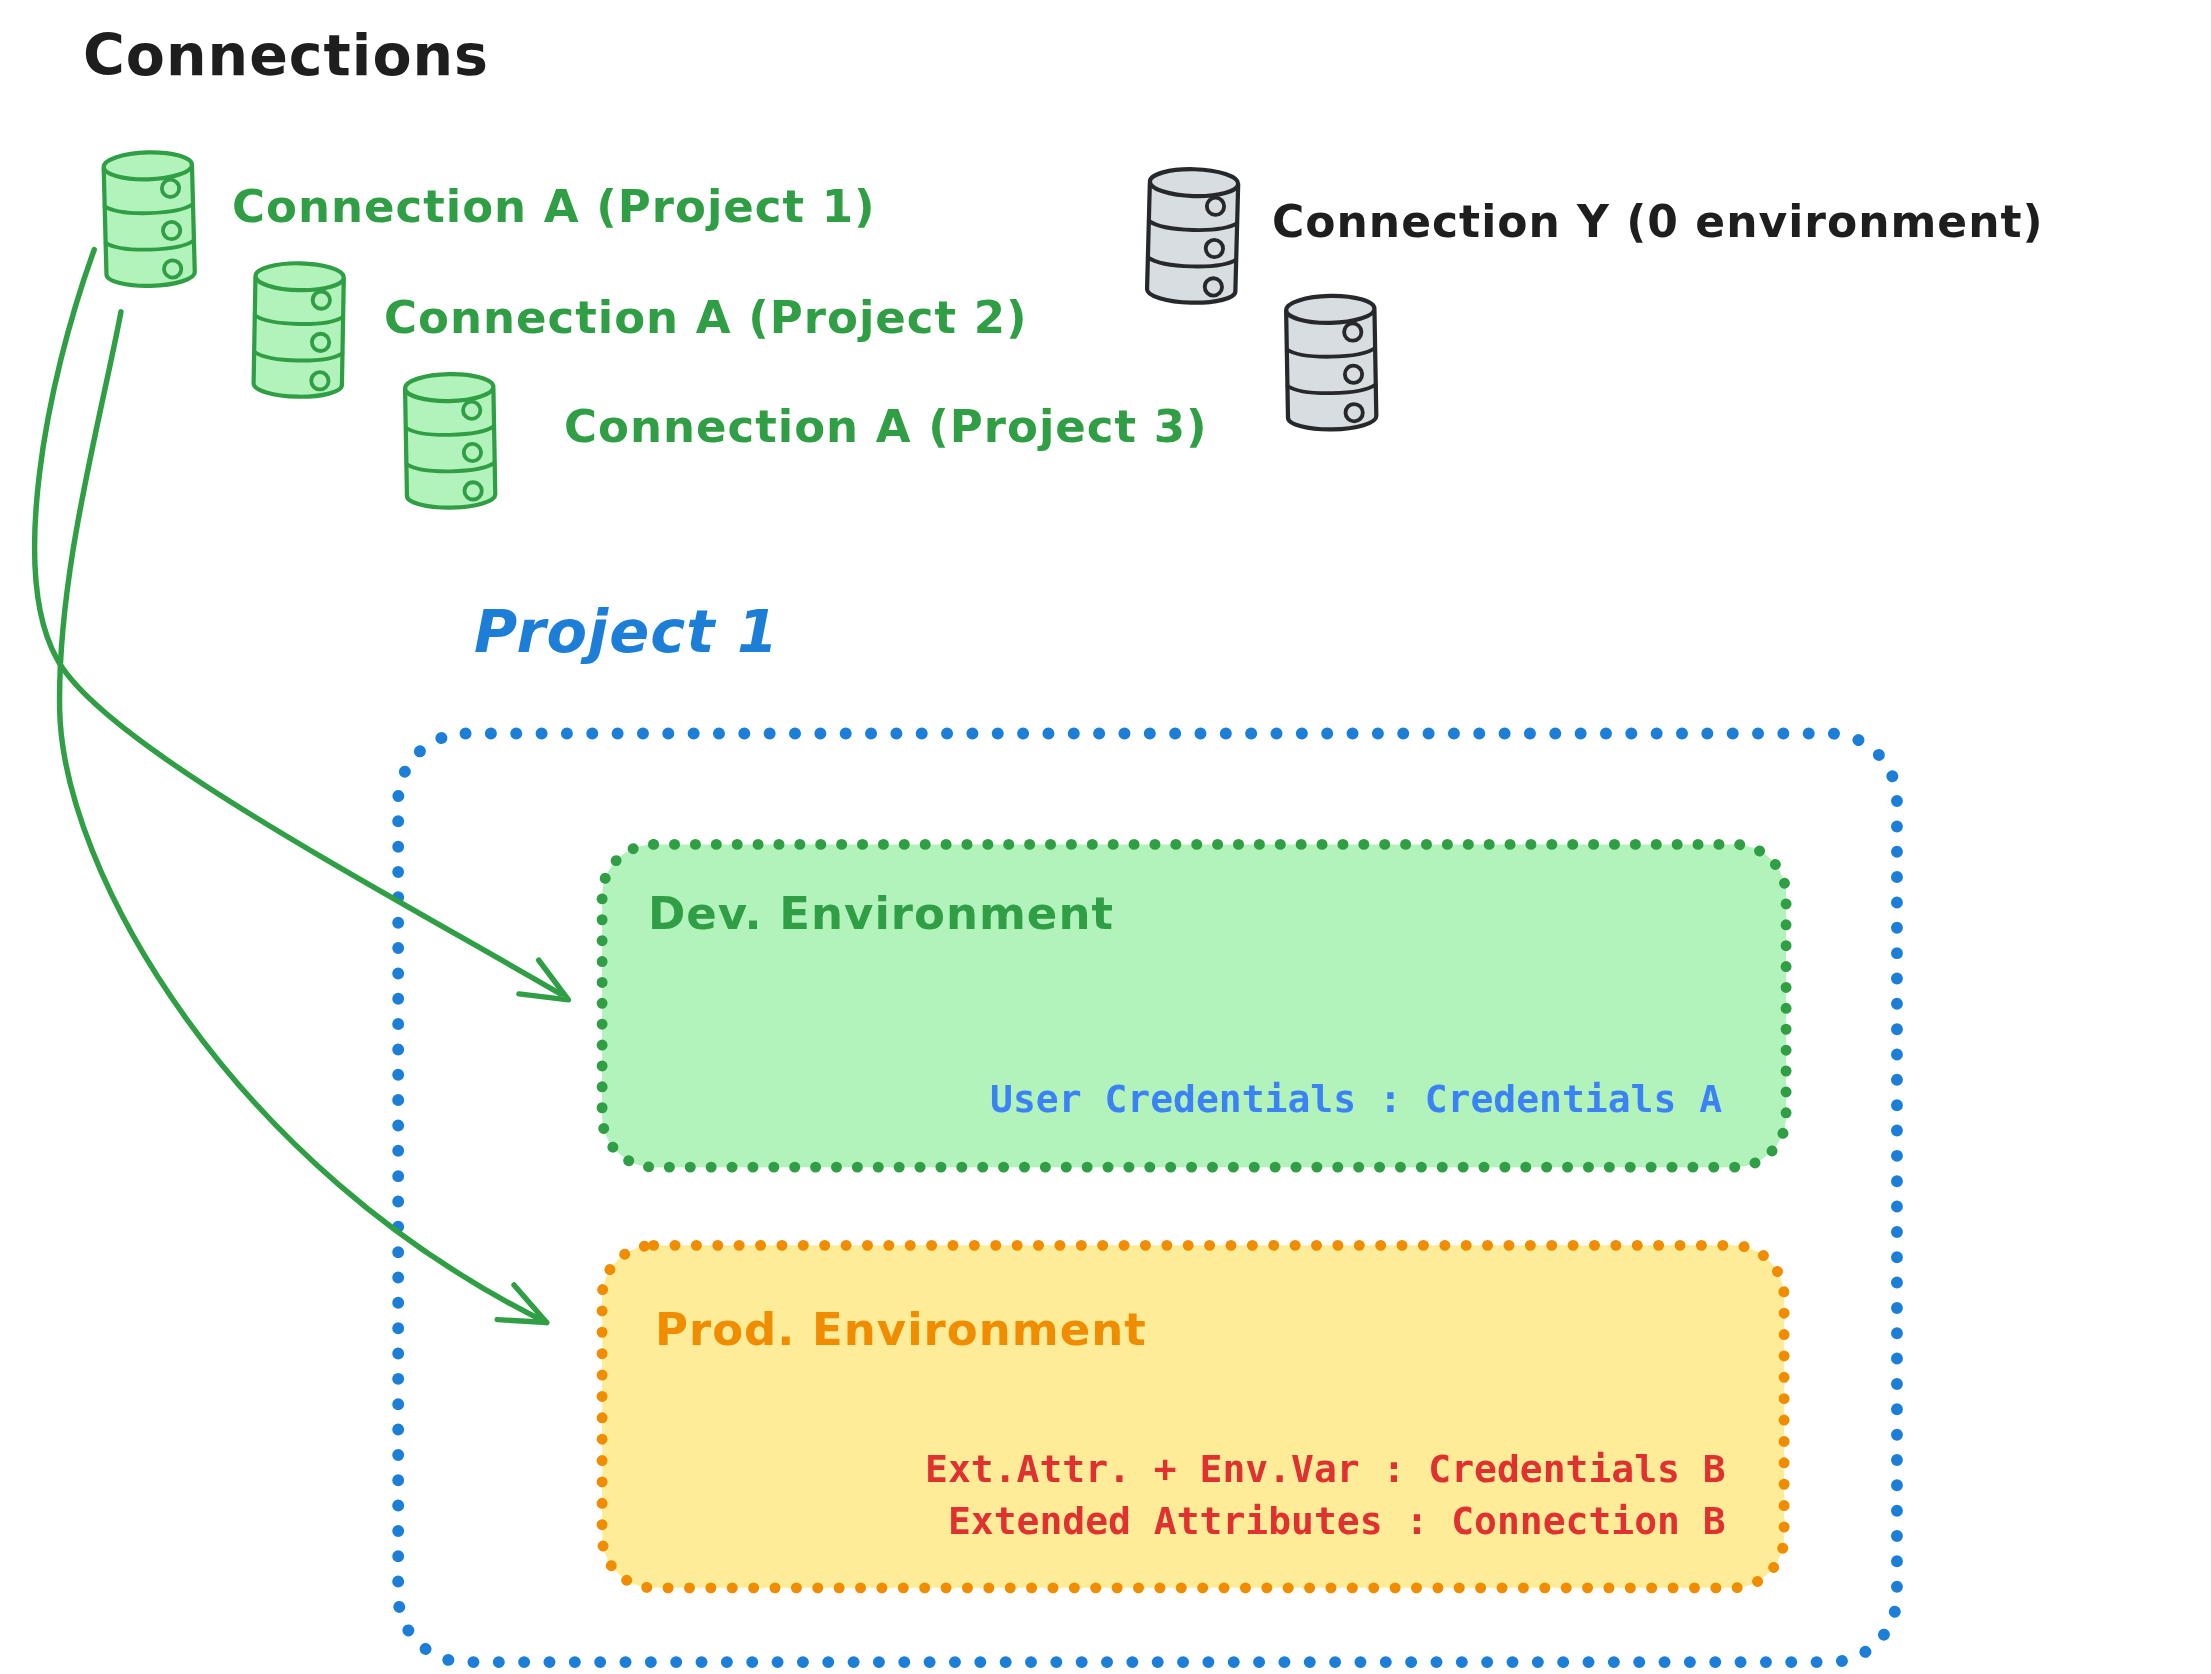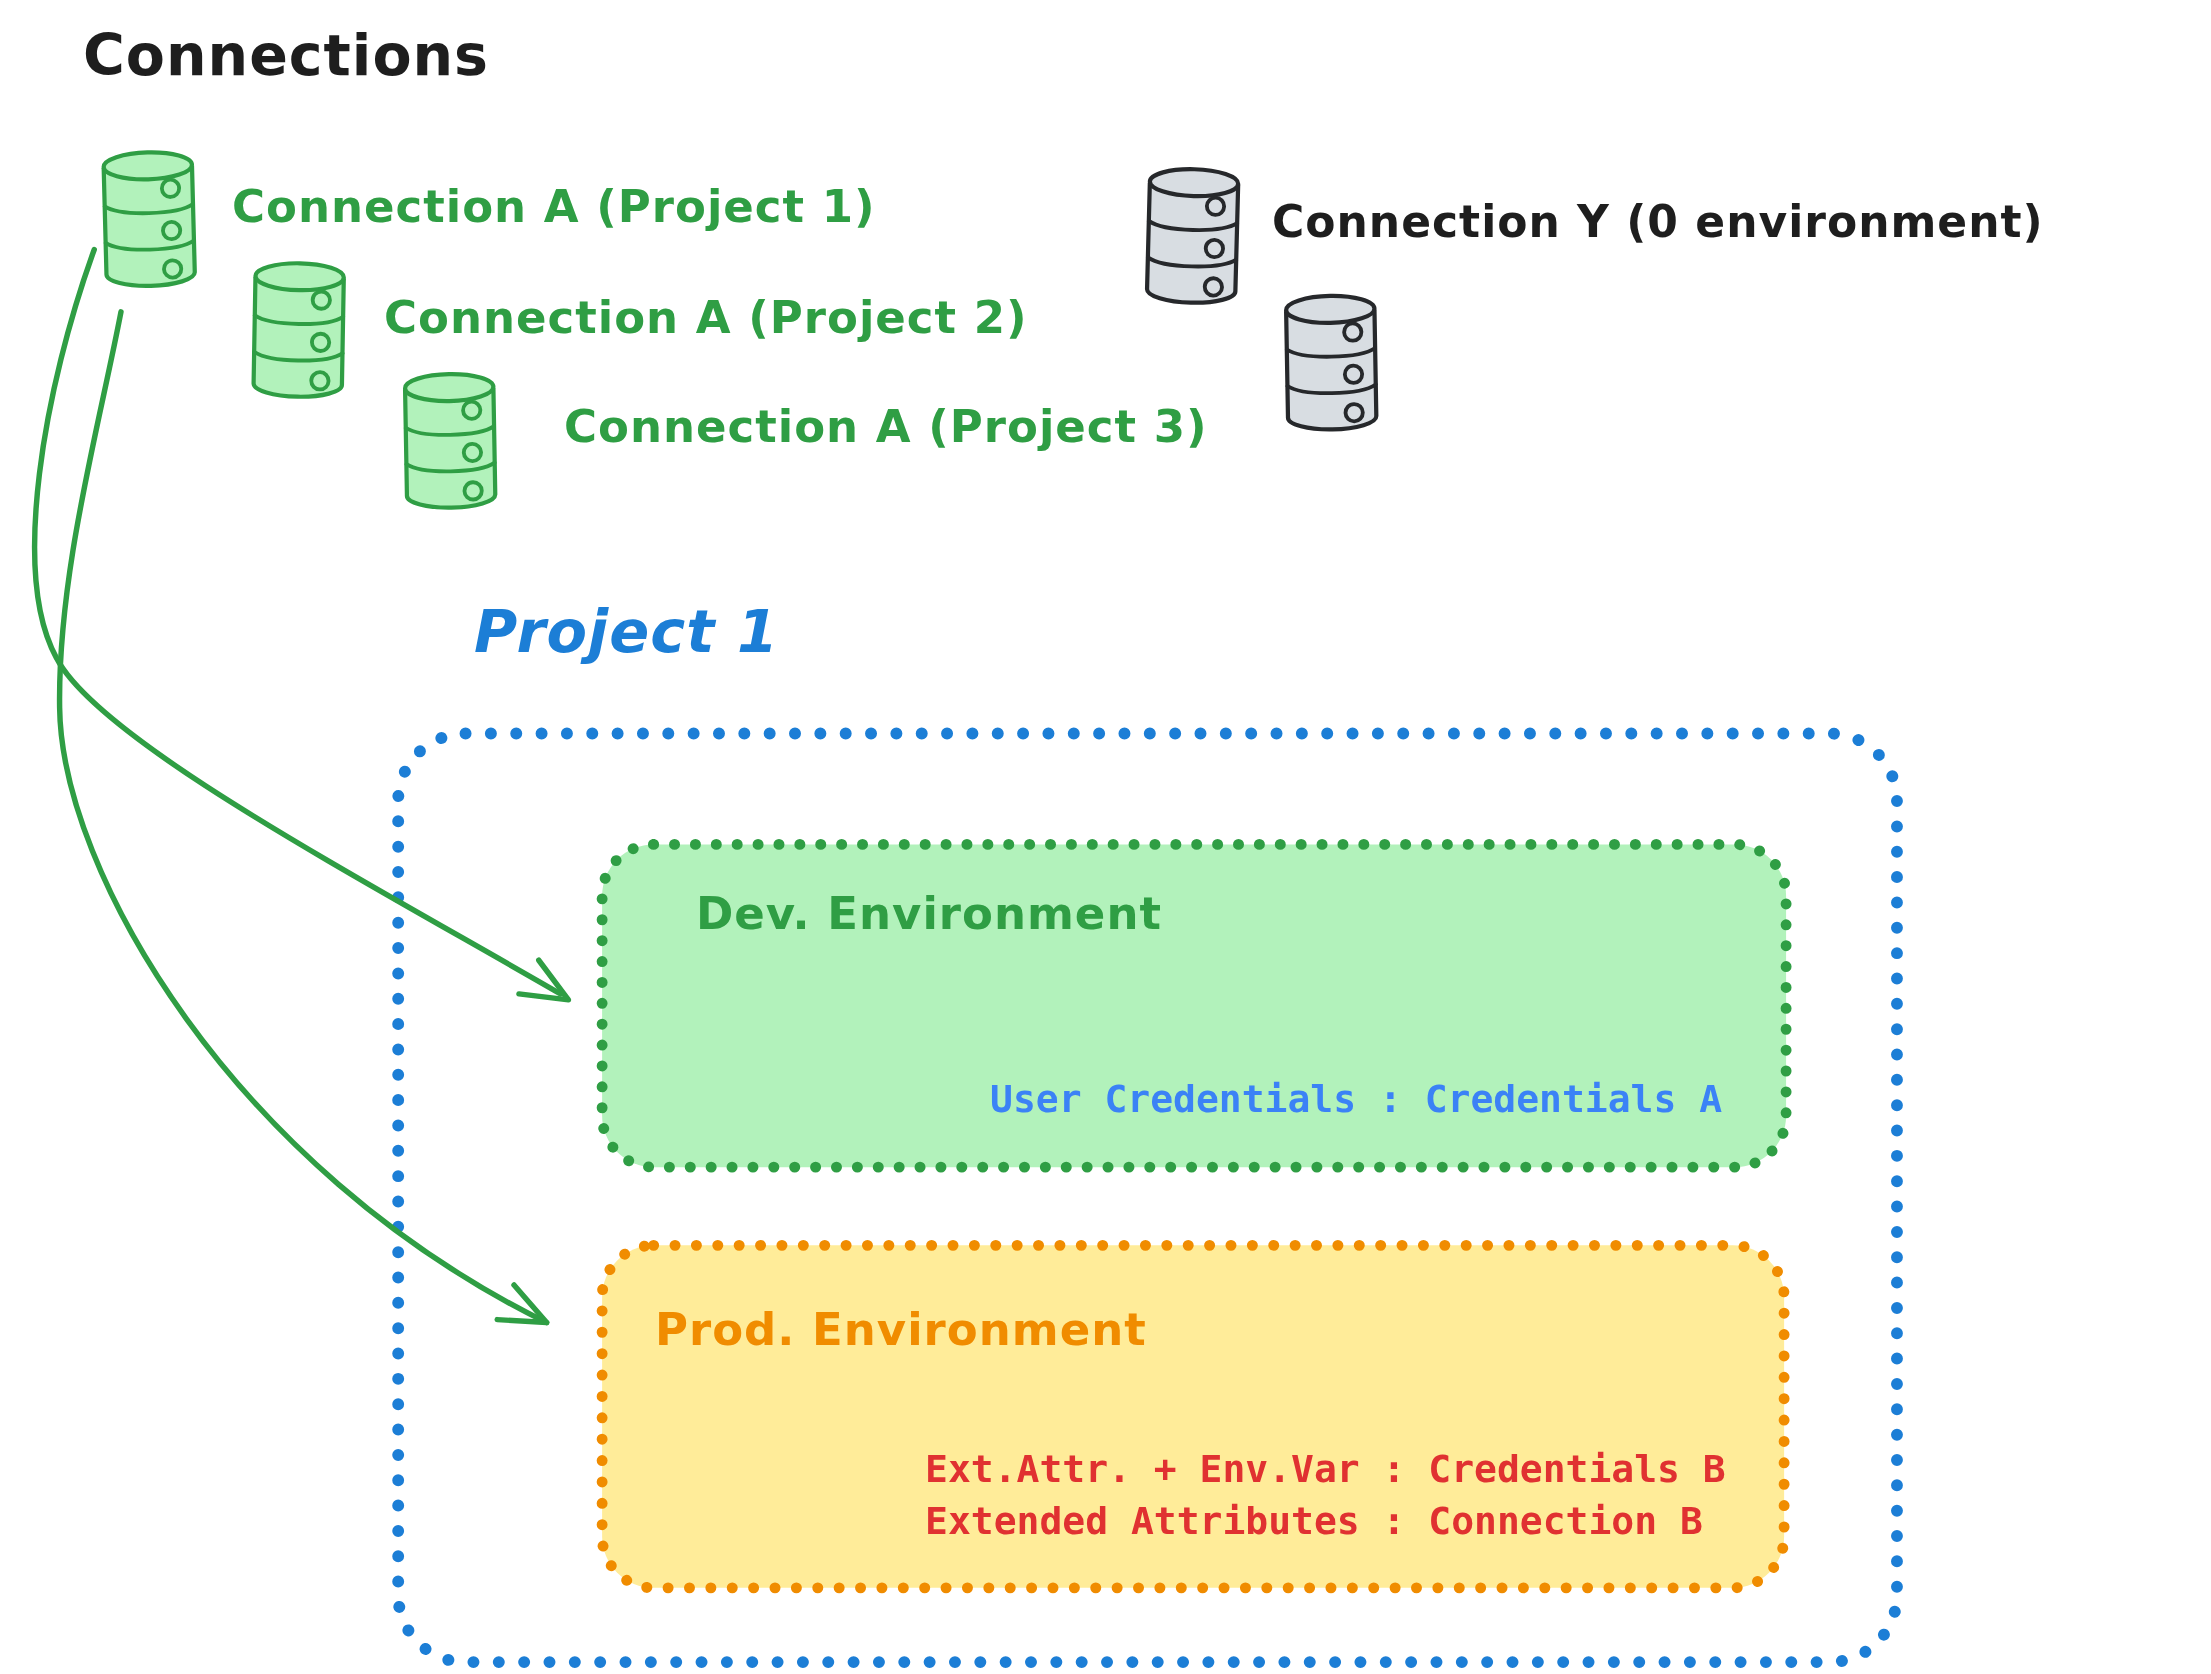--- a/index.html
+++ b/index.html
@@ -5,31 +5,31 @@
   html, body { margin: 0; padding: 0; background: #ffffff; }
   .canvas {
     position: relative;
     width: 2212px;
     height: 1674px;
     background: #ffffff;
     overflow: hidden;
     font-family: "DejaVu Sans", sans-serif;
   }
   .layer { position: absolute; left: 0; top: 0; width: 2212px; height: 1674px; }
-  .txt { position: absolute; white-space: nowrap; line-height: 1.1; }
+  .txt { position: absolute; white-space: nowrap; line-height: 1.1; text-align: right; }
   .hand { font-family: "DejaVu Sans", sans-serif; font-weight: bold; letter-spacing: 1px; }
   .mono { font-family: "DejaVu Sans Mono", monospace; font-weight: bold; }
   .t-title      { left: 83px;   top: 24px;   font-size: 57px; color: #1e1e1e; }
   .t-green-1    { left: 232px;  top: 182px;  font-size: 45px; color: #2f9e44; }
   .t-green-2    { left: 384px;  top: 293px;  font-size: 45px; color: #2f9e44; }
   .t-green-3    { left: 540px;  top: 402px;  font-size: 45px; color: #2f9e44; margin-left: 24px; }
   .t-gray-y     { left: 1272px; top: 198px;  font-size: 44px; color: #1e1e1e; }
   .t-gray-z     { left: 1410px; top: 327px;  font-size: 44px; color: #1e1e1e; }
   .t-project    { left: 474px;  top: 600px;  font-size: 59px; color: #1c7ed6; font-style: italic; }
-  .t-dev-title  { left: 648px;  top: 889px;  font-size: 45px; color: #2f9e44; margin-left: 48px; }
+  .t-dev-title  { left: 648px;  top: 889px;  font-size: 45px; color: #2f9e44; }
   .t-dev-map    { left: 990px; top: 1079px; font-size: 38px; color: #3b82f6; }
   .t-prod-title { left: 655px;  top: 1305px; font-size: 45px; color: #f08c00; }
   .t-prod-maps  { left: 925px;  top: 1443px; font-size: 38px; color: #e03131; line-height: 52px; }
   .db-green { --db-fill: #b2f2bb; --db-stroke: #2f9e44; }
   .db-gray  { --db-fill: #d8dde2; --db-stroke: #26282b; }
   .db-shape-fill   { fill: var(--db-fill); stroke: var(--db-stroke); }
   .db-shape-line   { fill: none; stroke: var(--db-stroke); }
 </style>
 </head>
 <body>

